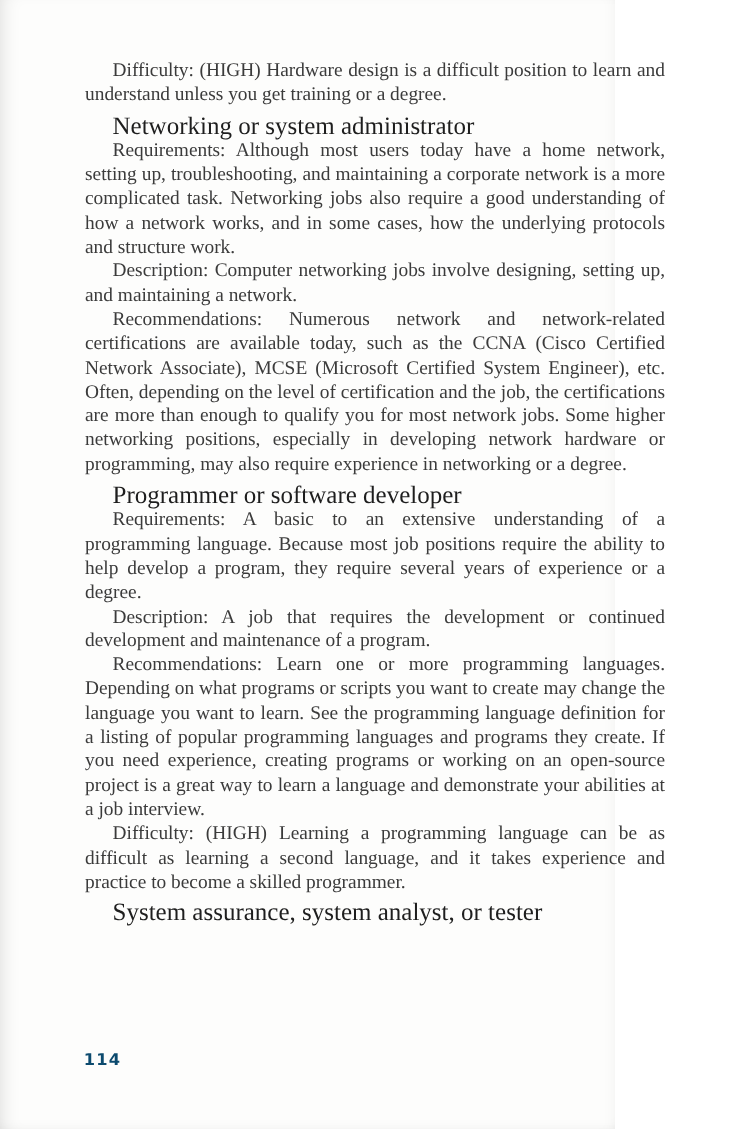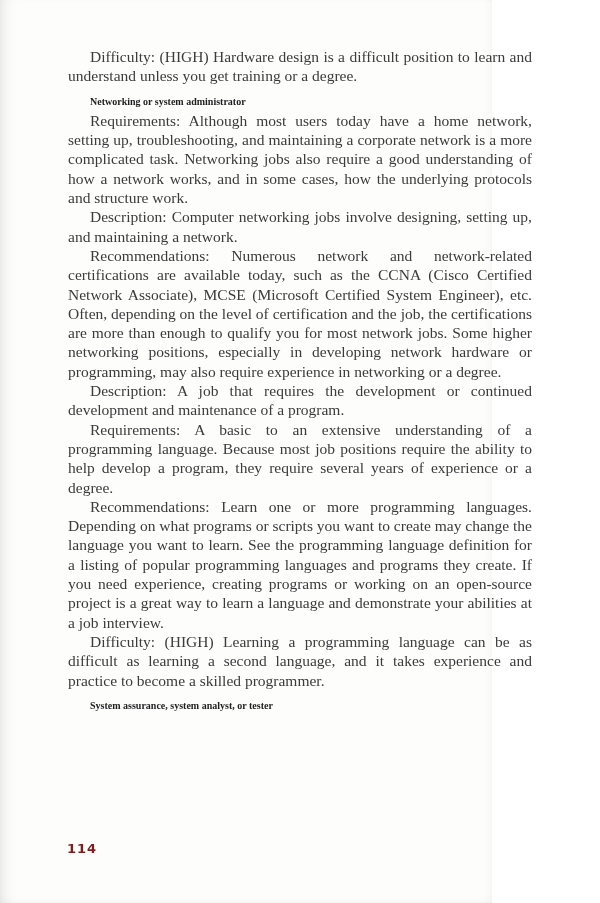--- a/index.html
+++ b/index.html
@@ -33,46 +33,47 @@
     line-height: 19.3px;
   }
   .text-column p.paragraph {
     margin: 0;
     text-indent: 22px;
     text-align: justify;
   }
   .text-column h3.heading {
     margin: 6px 0 0 0;
     text-indent: 22px;
-    font-size: 10px;
+    font-size: 20px;
     line-height: 19.3px;
-    font-weight: bold;
+    font-weight: normal;
     color: #1e1e1e;
   }
   .page-number {
     position: absolute;
     left: 67px;
     top: 841px;
     font-family: "DejaVu Sans", "Liberation Sans", sans-serif;
     font-weight: bold;
     font-size: 13px;
-    color: #7f1d1d;
+    color: #0c4a6e;
     letter-spacing: 1px;
   }
 </style>
 </head>
 <body>
 
 <div class="scan-page">
   <div class="text-column">
       <p class="paragraph">Difficulty: (HIGH) Hardware design is a difficult position to learn and understand unless you get training or a degree.</p>
       <h3 class="heading">Networking or system administrator</h3>
       <p class="paragraph">Requirements: Although most users today have a home network, setting up, troubleshooting, and maintaining a corporate network is a more complicated task. Networking jobs also require a good understanding of how a network works, and in some cases, how the underlying protocols and structure work.</p>
       <p class="paragraph">Description: Computer networking jobs involve designing, setting up, and maintaining a network.</p>
       <p class="paragraph">Recommendations: Numerous network and network-related certifications are available today, such as the CCNA (Cisco Certified Network Associate), MCSE (Microsoft Certified System Engineer), etc. Often, depending on the level of certification and the job, the certifications are more than enough to qualify you for most network jobs. Some higher networking positions, especially in developing network hardware or programming, may also require experience in networking or a degree.</p>
+      <h3 class="heading">Programmer or software developer</h3>
+      <p class="paragraph">Requirements: A basic to an extensive understanding of a programming language. Because most job positions require the ability to help develop a program, they require several years of experience or a degree.</p>
       <p class="paragraph">Description: A job that requires the development or continued development and maintenance of a program.</p>
-      <p class="paragraph">Requirements: A basic to an extensive understanding of a programming language. Because most job positions require the ability to help develop a program, they require several years of experience or a degree.</p>
       <p class="paragraph">Recommendations: Learn one or more programming languages. Depending on what programs or scripts you want to create may change the language you want to learn. See the programming language definition for a listing of popular programming languages and programs they create. If you need experience, creating programs or working on an open-source project is a great way to learn a language and demonstrate your abilities at a job interview.</p>
       <p class="paragraph">Difficulty: (HIGH) Learning a programming language can be as difficult as learning a second language, and it takes experience and practice to become a skilled programmer.</p>
       <h3 class="heading">System assurance, system analyst, or tester</h3>
     </div>
   <div class="page-number">114</div>
 </div>
 
 </body></html>

